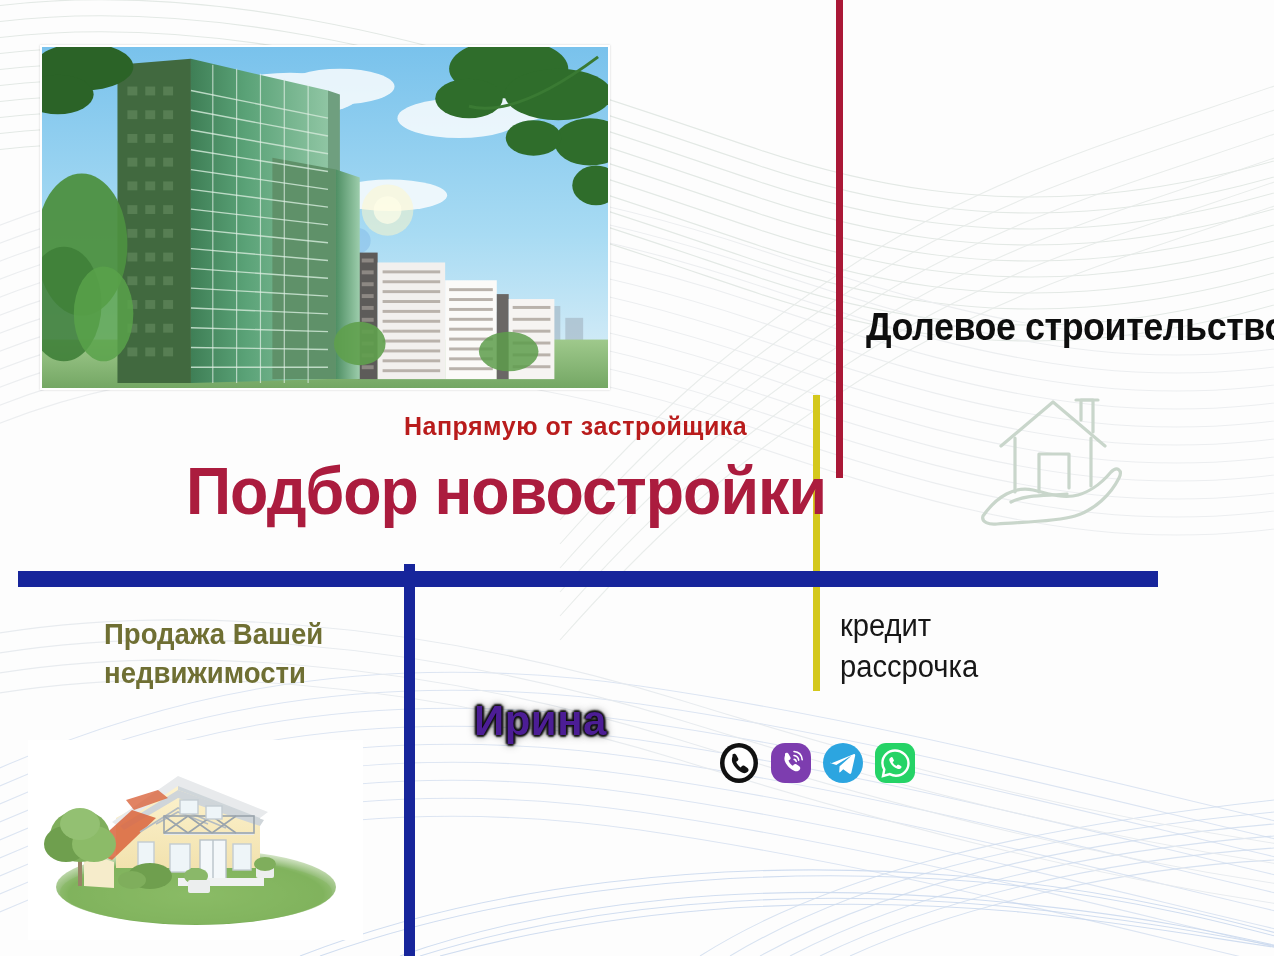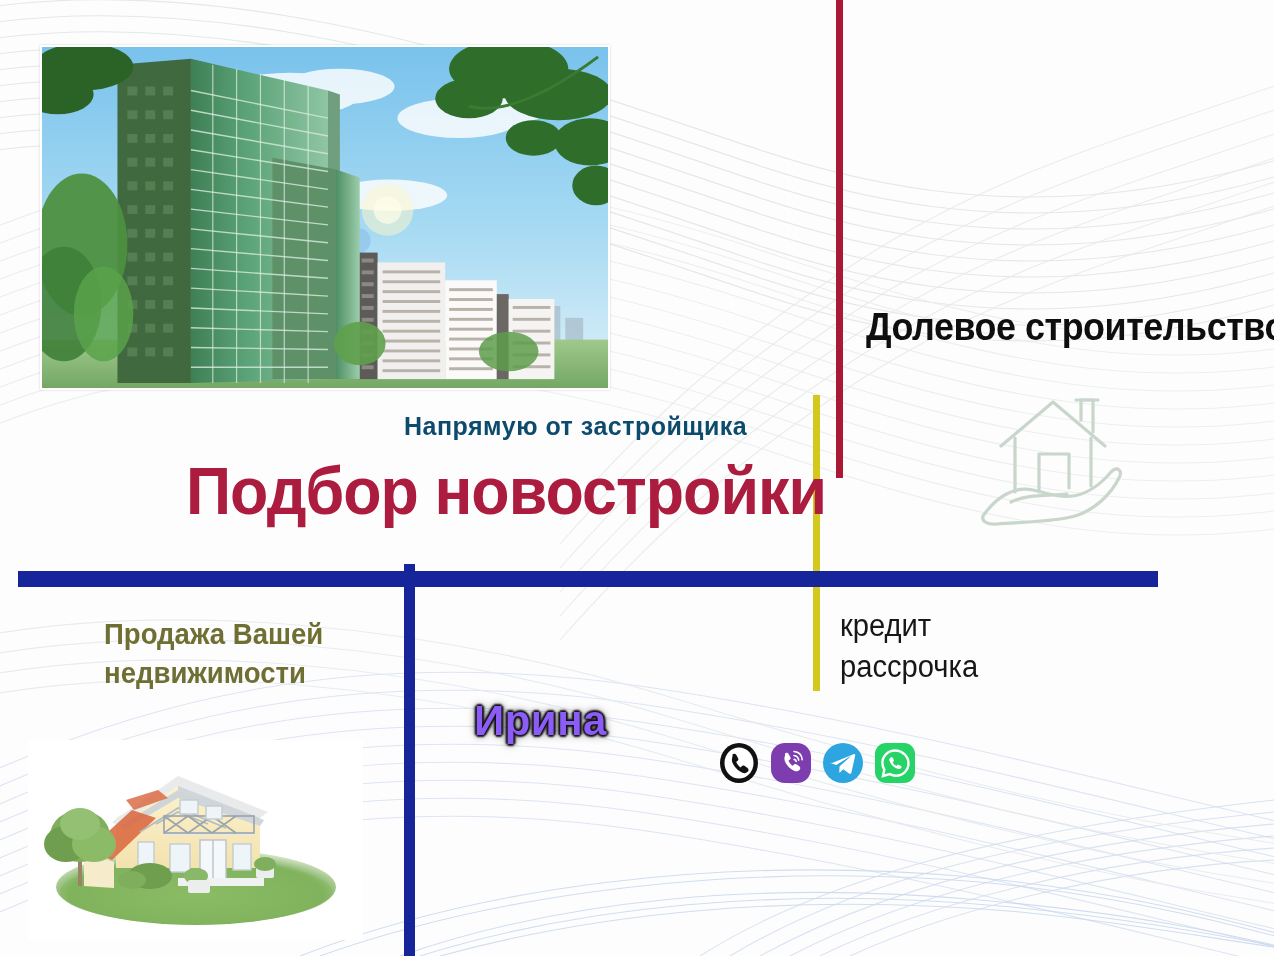--- a/index.html
+++ b/index.html
@@ -60,21 +60,21 @@
     position:absolute; left:866px; top:307px;
     font-family:"Liberation Sans", sans-serif;
     font-weight:700; font-size:39px; line-height:1;
     color:#0e0e0e; letter-spacing:-0.5px;
     transform:scaleX(.92); transform-origin:left top;
     white-space:nowrap;
   }
   .t-naprjamuju {
     position:absolute; left:404px; top:414px;
     font-weight:700; font-size:25px; line-height:1;
-    color:#0c4a6e; letter-spacing:.5px;
+    color:#b91c1c; letter-spacing:.5px;
     white-space:nowrap;
   }
   .t-podbor {
     position:absolute; left:186px; top:458px;
     font-weight:700; font-size:66px; line-height:1;
     color:#ab1c3e; letter-spacing:-1px;
     transform:scaleX(.95); transform-origin:left top;
     white-space:nowrap;
   }
   .t-credit {
@@ -89,21 +89,21 @@
     position:absolute; left:104px; top:615px;
     font-weight:700; font-size:29px; line-height:1.33;
     color:#6f6f33;
     transform:scaleX(.95); transform-origin:left top;
     white-space:nowrap;
   }
   .t-prodaja span { display:block; }
   .t-irina {
     position:absolute; left:474px; top:700px;
     font-weight:700; font-size:42px; line-height:1;
-    color:#8b5cf6; letter-spacing:.5px;
+    color:#4c1d95; letter-spacing:.5px;
     white-space:nowrap;
     text-shadow:
       0 0 2px #000, 0 0 3px #000,
       -2px 0 2px #2b2b2b, 2px 0 2px #2b2b2b,
       0 -2px 2px #2b2b2b, 0 2px 2px #2b2b2b,
       0 0 9px rgba(0,0,0,.75);
   }
 
   
   .icon-house-hand {

